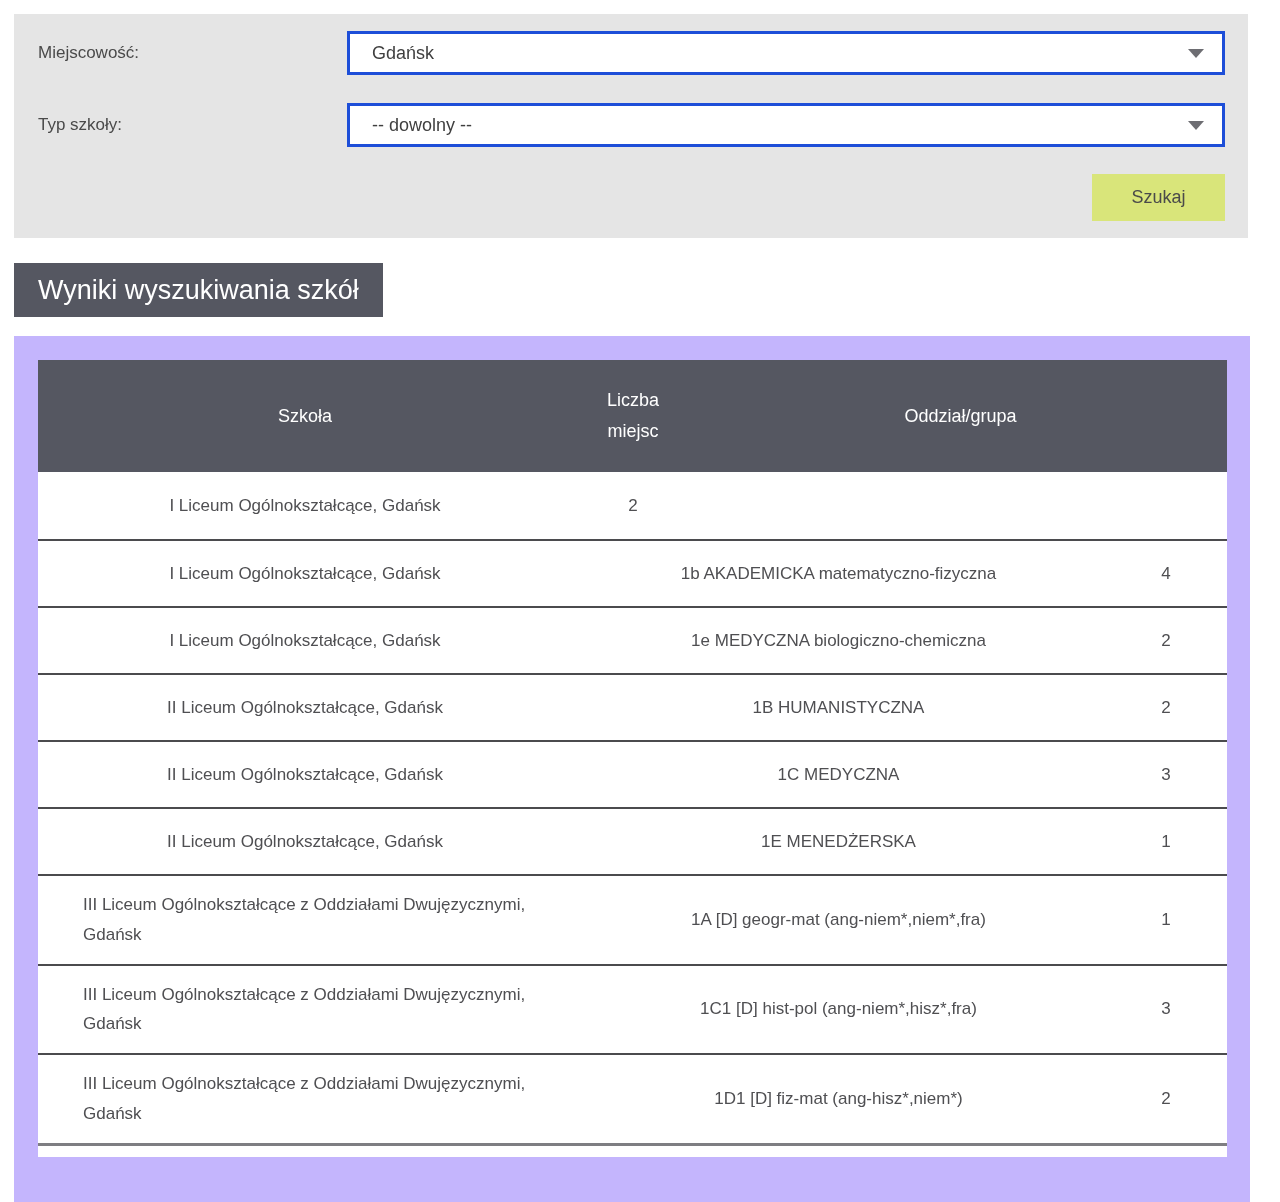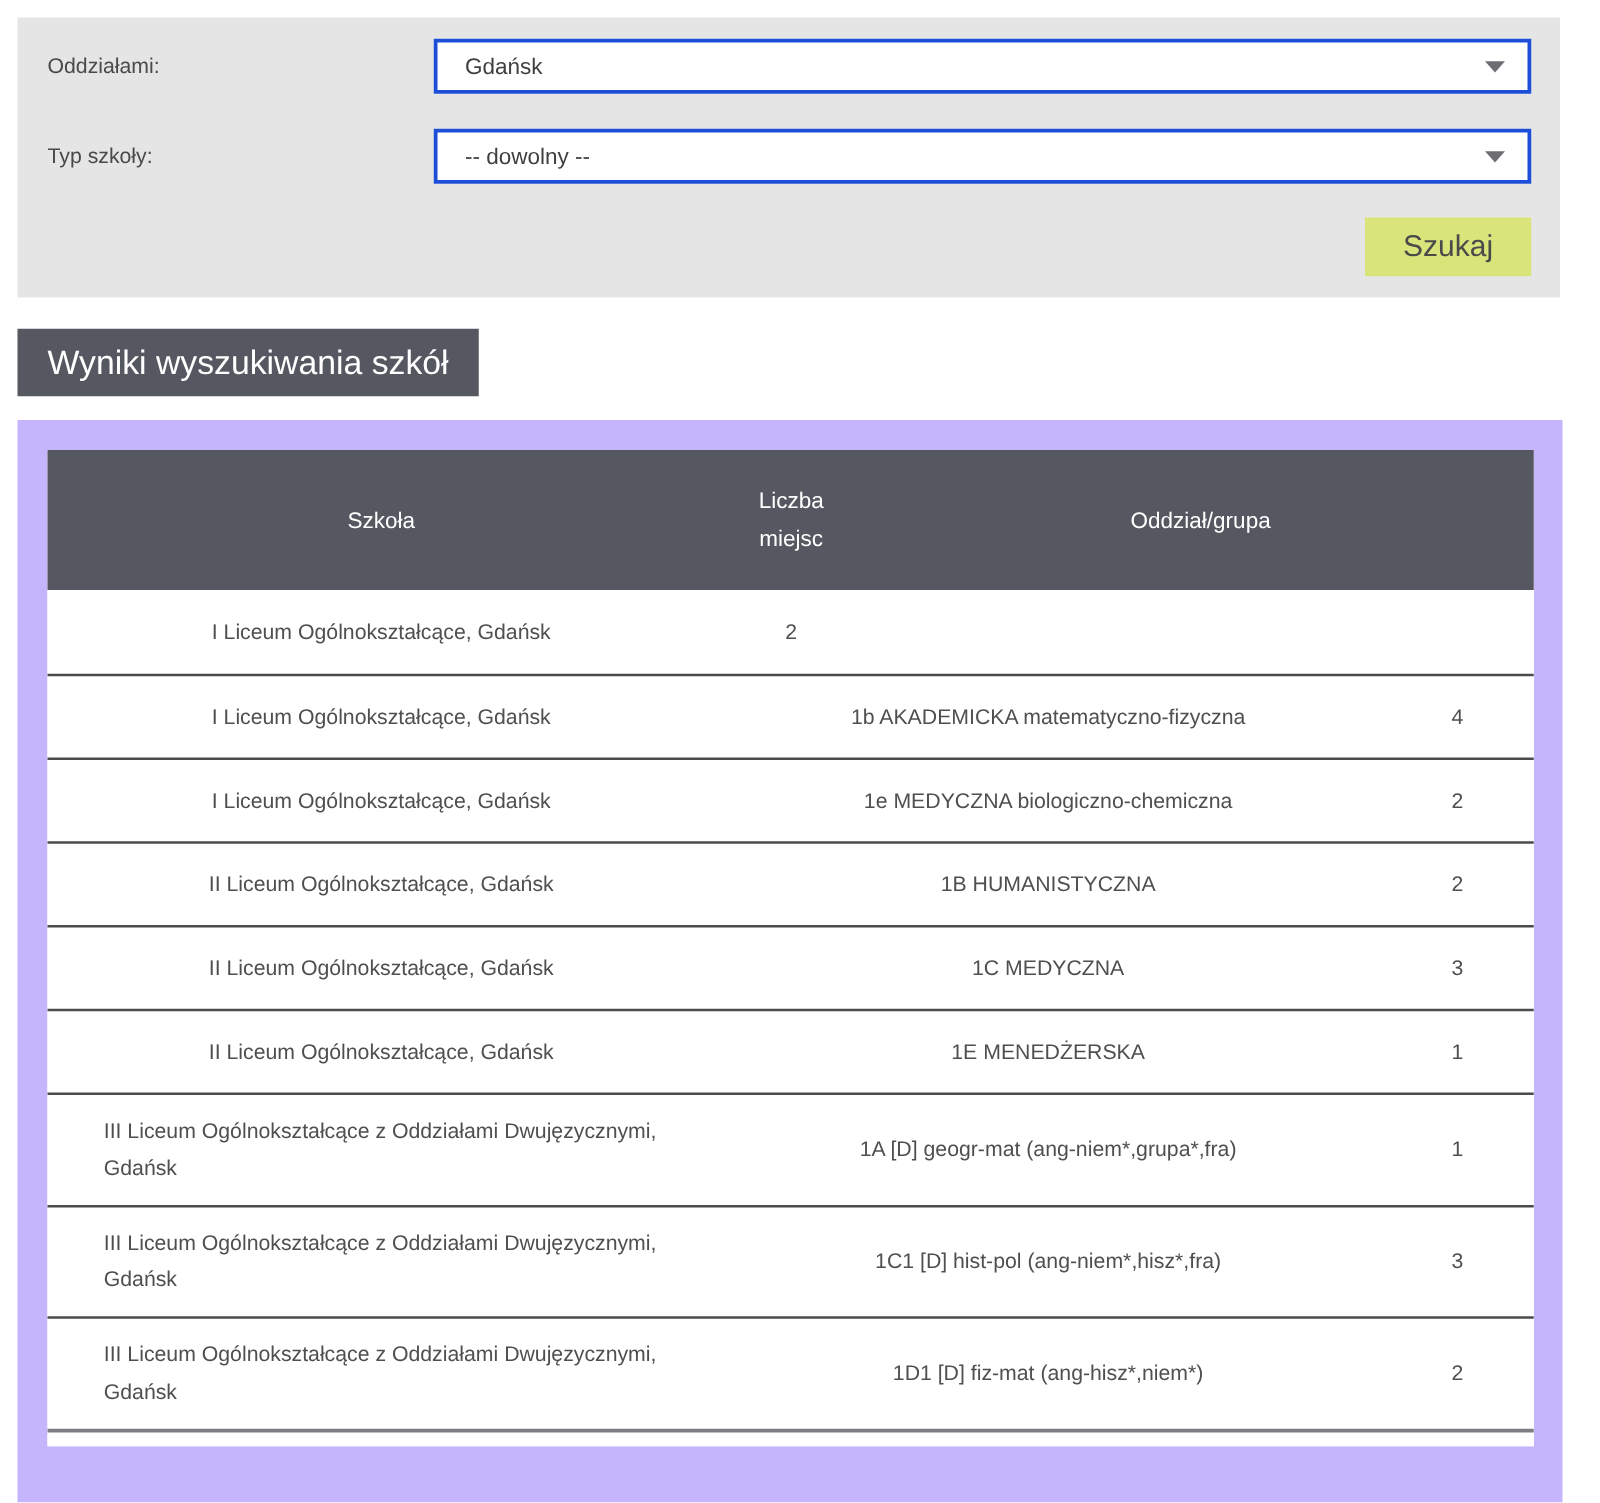--- a/index.html
+++ b/index.html
@@ -45,21 +45,21 @@
     border-left: 8px solid transparent;
     border-right: 8px solid transparent;
     border-top: 9px solid #6d6d72;
   }
   .search-btn {
     position: absolute; right: 23px; top: 160px;
     width: 133px; height: 47px;
     background: #d9e57a;
     border: none;
     font-family: inherit;
-    font-size: 24px; color: #4a4a4a;
+    font-size: 18px; color: #4a4a4a;
     cursor: pointer;
   }
 
   
   .results-title {
     display: inline-block;
     margin: 25px 0 0 14px;
     height: 54px; line-height: 54px;
     padding: 0 24px;
     background: #555761;
@@ -108,21 +108,21 @@
   .c-places { width: 122px; padding-left: 14px; padding-right: 14px; }
   .t-row.partial { min-height: 14px; height: 14px; border-top: 3px solid #7e7e82; }
 </style>
 </head>
 <body>
 
 
 
 
 <div class="form-panel">
-  <div class="field-label row1">Oddziałami:</div>
+  <div class="field-label row1">Miejscowość:</div>
   <div class="select row1">
     <span class="value">Gdańsk</span>
     <span class="arrow"></span>
   </div>
   <div class="field-label row2">Typ szkoły:</div>
   <div class="select row2">
     <span class="value">-- dowolny --</span>
     <span class="arrow"></span>
   </div>
   <button class="search-btn">Szukaj</button>
@@ -170,21 +170,21 @@
   </div>
 
   <div class="t-row">
     <div class="cell c-school">II Liceum Ogólnokształcące, Gdańsk</div>
     <div class="cell c-group">1E MENEDŻERSKA</div>
     <div class="cell c-places">1</div>
   </div>
 
   <div class="t-row">
     <div class="cell c-school">III Liceum Ogólnokształcące z Oddziałami Dwujęzycznymi, Gdańsk</div>
-    <div class="cell c-group">1A [D] geogr-mat (ang-niem*,grupa*,fra)</div>
+    <div class="cell c-group">1A [D] geogr-mat (ang-niem*,niem*,fra)</div>
     <div class="cell c-places">1</div>
   </div>
 
   <div class="t-row">
     <div class="cell c-school">III Liceum Ogólnokształcące z Oddziałami Dwujęzycznymi, Gdańsk</div>
     <div class="cell c-group">1C1 [D] hist-pol (ang-niem*,hisz*,fra)</div>
     <div class="cell c-places">3</div>
   </div>
 
   <div class="t-row">

